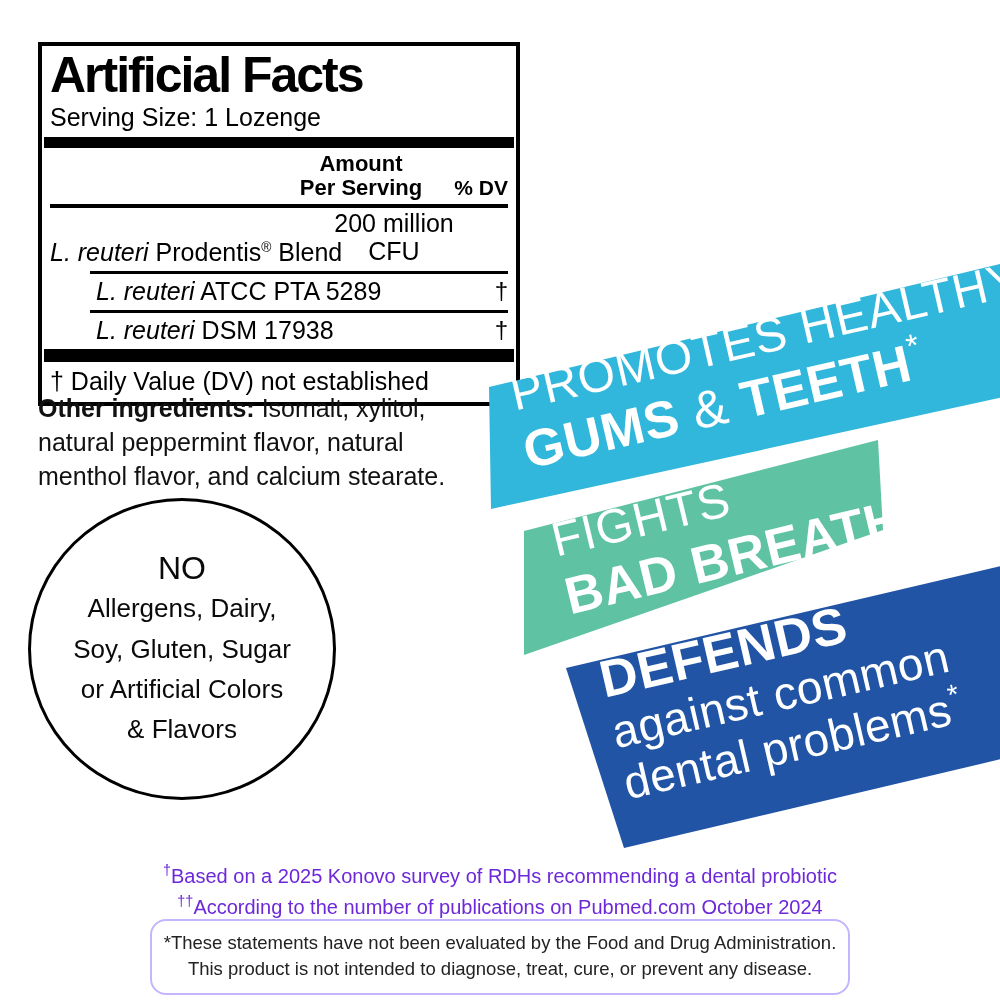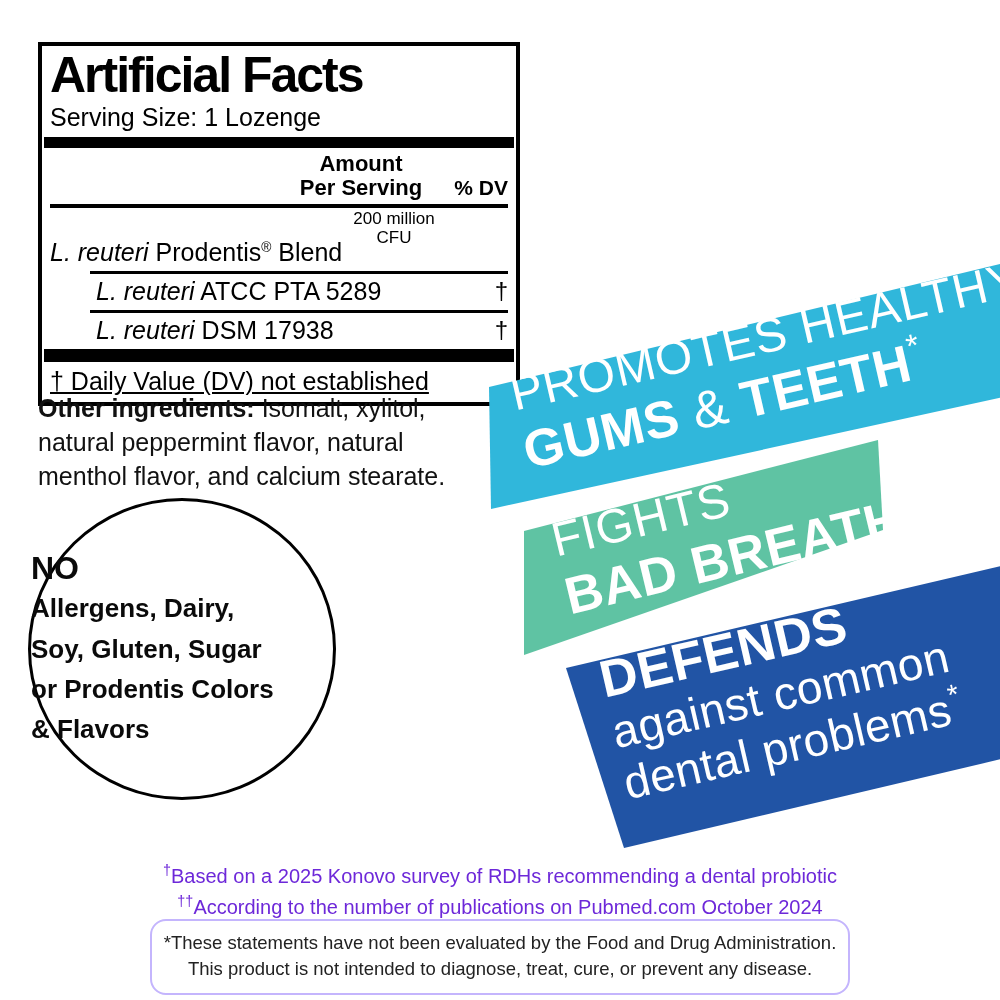--- a/index.html
+++ b/index.html
@@ -23,46 +23,46 @@
   .sf-header {
     display:flex; justify-content:flex-end; align-items:flex-end;
     padding:4px 0 4px 0; font-weight:bold;
   }
   .sf-header-amount { width:170px; text-align:center; font-size:22px; line-height:1.1; }
   .sf-header-dv { width:62px; text-align:right; font-size:21px; }
   .sf-rule { border-top:4px solid #000; }
   .sf-row-main { position:relative; padding:1px 0 4px 0; min-height:56px; }
   .sf-amount {
     position:absolute; right:34px; top:1px; width:160px;
-    text-align:center; font-size:17px; line-height:1.12;
+    text-align:center; font-size:25px; line-height:1.12;
   }
   .sf-main-name { font-size:25px; padding-top:29px; white-space:nowrap; }
   .sf-subrow {
     display:flex; border-top:3px solid #000; margin-left:40px;
     padding:3px 0 4px 6px; font-size:25px;
   }
   .sf-subname { flex:1; white-space:nowrap; }
   .sf-dagger { width:30px; text-align:right; font-size:24px; }
-  .sf-footnote { font-size:25px; padding-top:5px; white-space:nowrap;text-decoration:underline; }
+  .sf-footnote { font-size:25px; padding-top:5px; white-space:nowrap; }
   .reg-mark { font-size:0.55em; vertical-align:super; }
   i { font-style:italic; }
 
   
   .other-ing {
     position:absolute; left:38px; top:392px; width:460px;
     font-size:25px; line-height:1.35; color:#111; white-space:nowrap;
   }
   .other-ing .b { font-weight:bold;text-align:right; }
 
   
   .no-circle {
     position:absolute; left:28px; top:498px; width:302px; height:296px;
     border:3px solid #000; border-radius:50%;
     display:flex; flex-direction:column; justify-content:center;
-    text-align:left; font-weight:bold; font-size:26px; line-height:1.55;
+    text-align:center; font-weight:normal; font-size:26px; line-height:1.55;
     color:#0a0a0a;
   }
   .no-title { font-size:32px; line-height:1.25; }
 
   
   .banner { position:absolute; filter:drop-shadow(2px 6px 2px rgba(0,0,0,0.22)); }
   .banner-cyan {
     left:489px; top:262px; width:516px; height:250px; background:#30b7db;
     clip-path:polygon(0px 125px, 515px 1px, 515px 135px, 2px 247px);
   }
@@ -145,21 +145,21 @@
   <section class="other-ing">
     <div><span class="b">Other ingredients:</span><span> Isomalt, xylitol,</span></div>
     <div>natural peppermint flavor, natural</div>
     <div>menthol flavor, and calcium stearate.</div>
   </section>
 
   <div class="no-circle">
     <div class="no-title">NO</div>
     <div>Allergens, Dairy,</div>
     <div>Soy, Gluten, Sugar</div>
-    <div>or Prodentis Colors</div>
+    <div>or Artificial Colors</div>
     <div>&amp; Flavors</div>
   </div>
 
   <div class="banner banner-cyan">
     <div class="bt bt-cyan">
       <div class="bt-l1">PROMOTES HEALTHY</div>
       <div class="bt-l2"><span>GUMS</span><span class="amp"> &amp; </span><span>TEETH</span><span class="ast">*</span></div>
     </div>
   </div>
 

